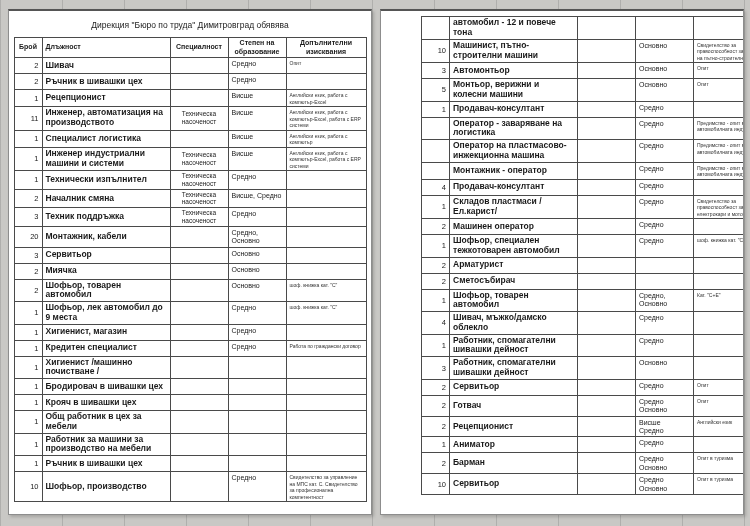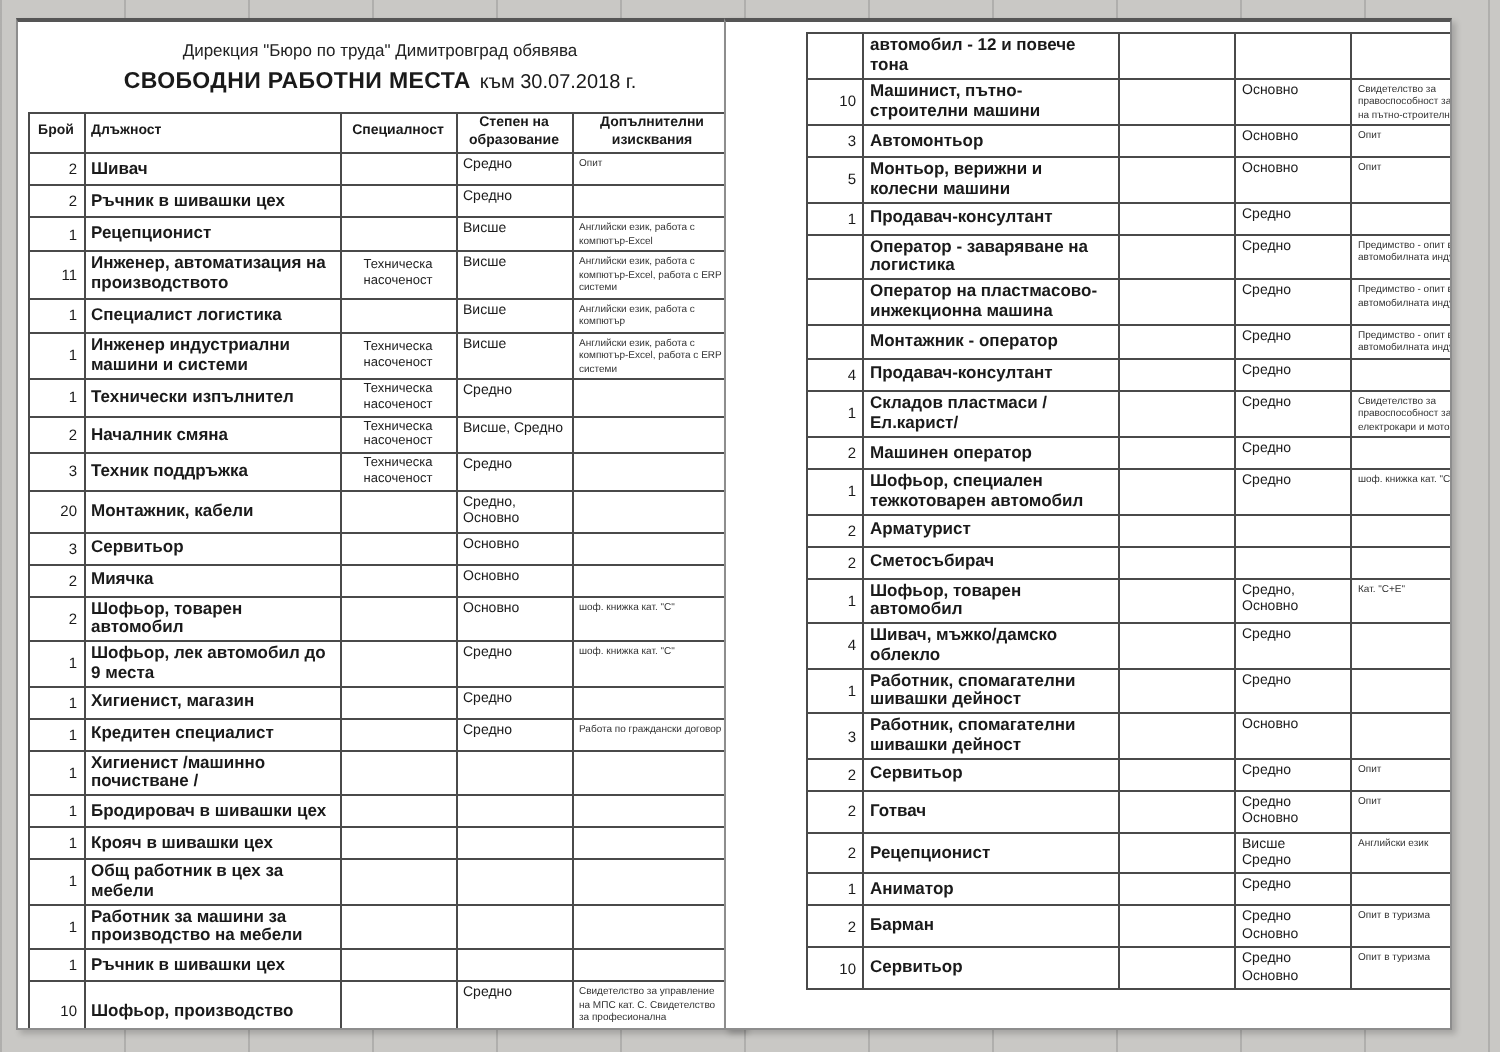--- a/index.html
+++ b/index.html
@@ -23,21 +23,21 @@
     top: 9px;
     width: 364px;
     height: 506px;
     background: #ffffff;
     border: 1px solid #8d8d8d;
     border-top: 2px solid #555;
     box-shadow: 2px 2px 3px rgba(0,0,0,0.18);
     overflow: hidden;
   }
   .page-left  { left: 8px; }
-  .page-right { left: 362px; padding-left: 40px; }
+  .page-right { left: 380px; padding-left: 40px; }
 
   .doc-header { text-align: center; margin-top: 9px; }
   .doc-line1 { font-size: 8.5px; color: #222; }
   .doc-line2 { margin-top: 1px; }
   .doc-title { font-weight: bold; font-size: 11.5px; letter-spacing: .2px; }
   .doc-date  { font-size: 10px; }
 
   table.vacancy-table {
     border-collapse: collapse;
     table-layout: fixed;
@@ -75,24 +75,20 @@
   col.w-req   { width: 80px; }
 </style>
 </head>
 <body>
 
 <div class="canvas">
 
   <div class="page page-left">
     <div class="doc-header">
       <div class="doc-line1">Дирекция "Бюро по труда" Димитровград  обявява</div>
-      <div class="doc-line2">
-        <span class="doc-title">СВОБОДНИ РАБОТНИ МЕСТА</span>
-        <span class="doc-date">към 30.07.2018 г.</span>
-      </div>
     </div>
     <table class="vacancy-table">
       <colgroup>
         <col class="w-count">
           <col class="w-title">
           <col class="w-spec">
           <col class="w-edu">
           <col class="w-req">
       </colgroup>
       <thead>

